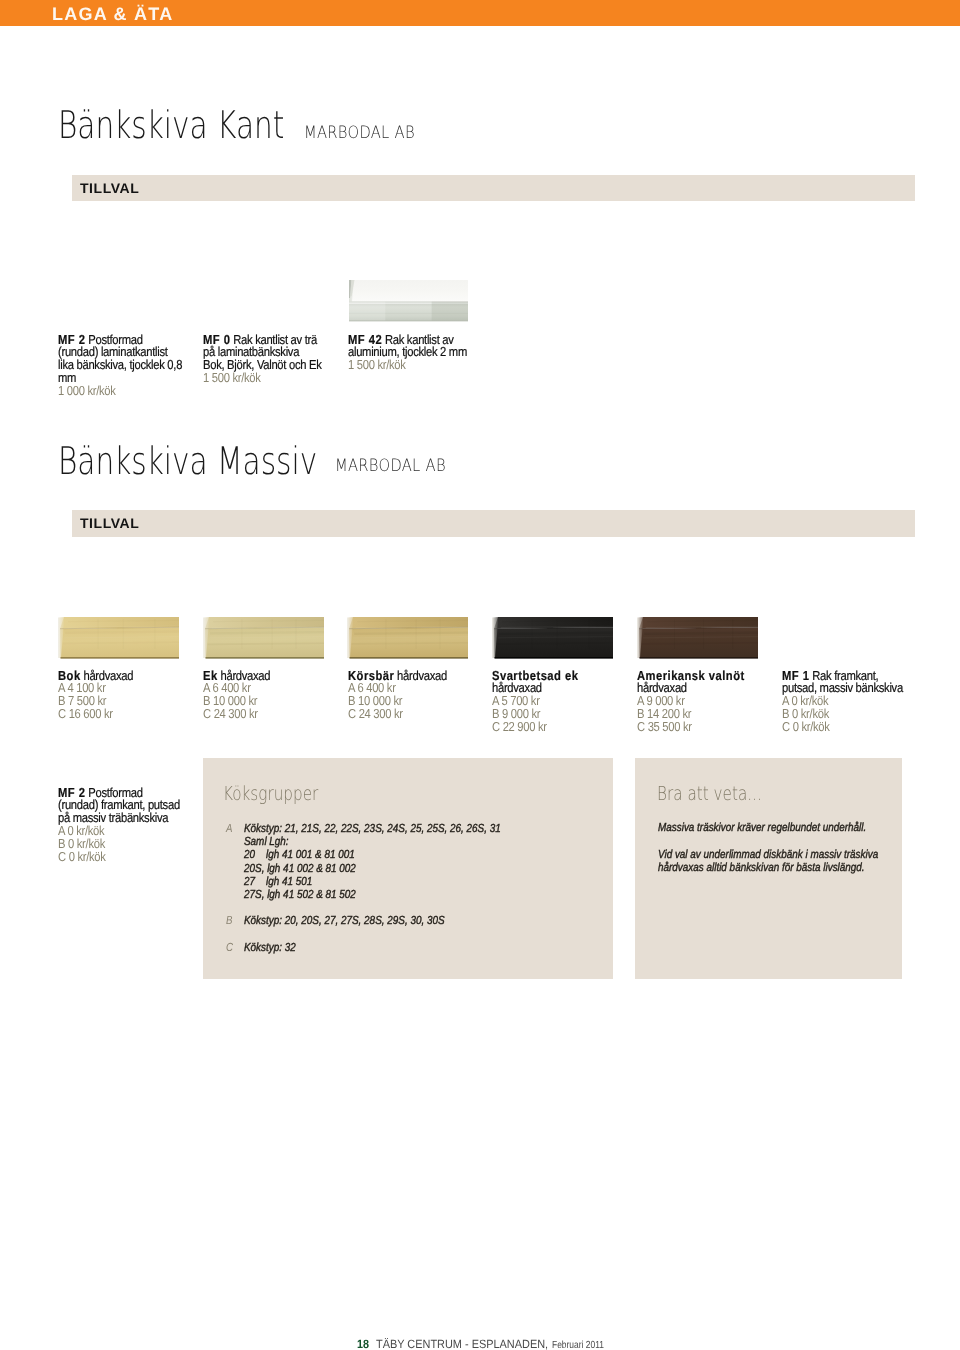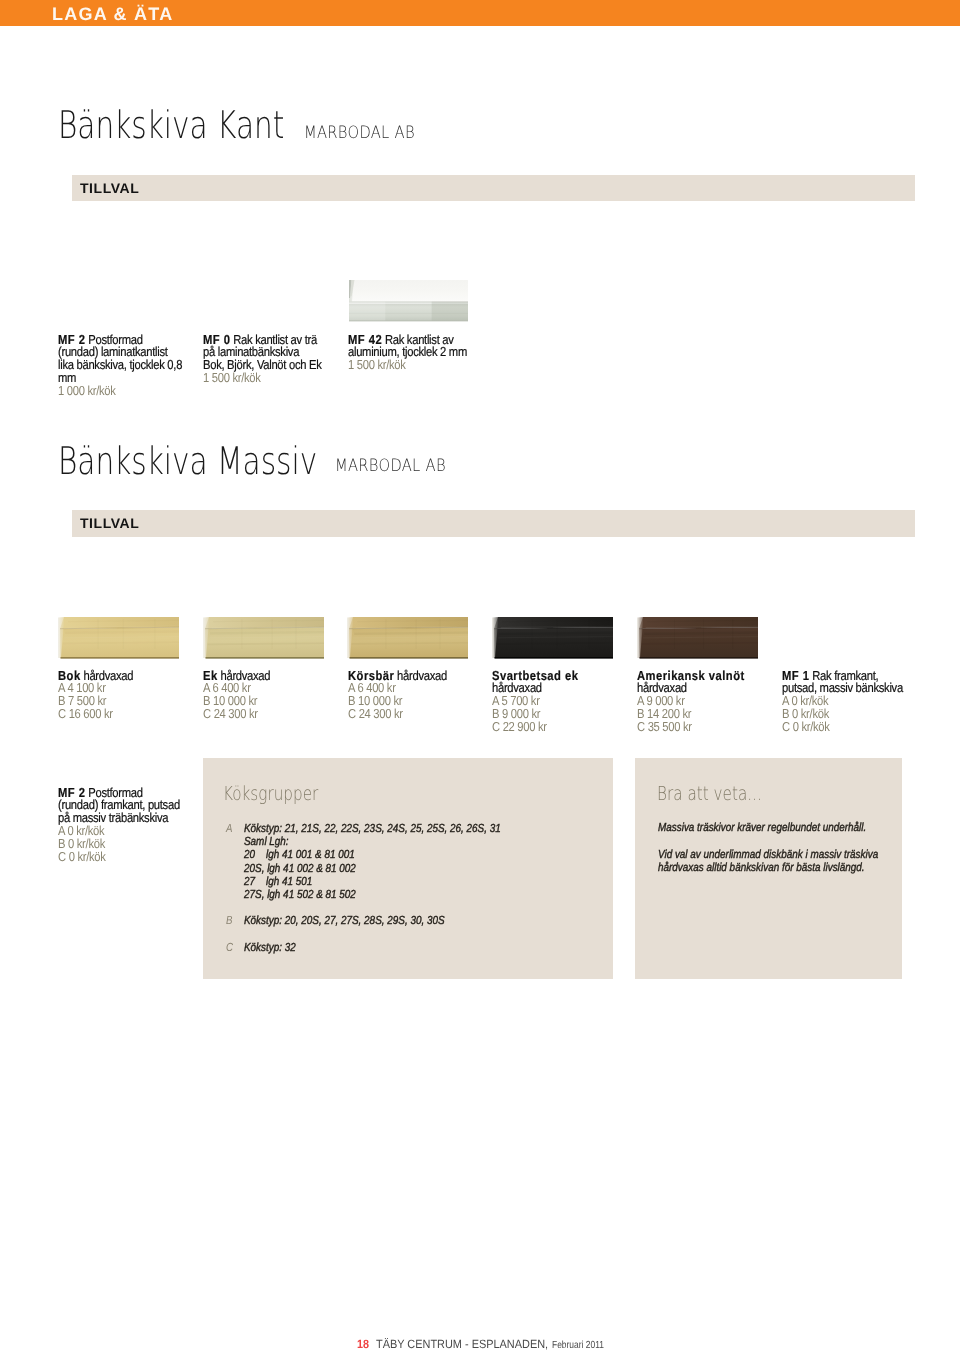--- a/index.html
+++ b/index.html
@@ -44,21 +44,21 @@
   .boxhead{position:absolute;white-space:nowrap;font-size:19.3px;font-weight:300;color:#827B68;
     font-family:"DejaVu Sans", sans-serif;line-height:19.3px;
     transform:scaleX(0.79);transform-origin:0 0;}
   .itl{position:absolute;white-space:pre;font-style:italic;font-weight:normal;
     -webkit-text-stroke:0.4px #231f19;
     font-size:11.7px;color:#231f19;line-height:13.2px;transform:scaleX(0.848);transform-origin:0 0;}
   .key{position:absolute;white-space:nowrap;font-style:italic;font-size:11.7px;
     color:#8B8473;line-height:13.2px;transform:scaleX(0.825);transform-origin:0 0;}
 
   .fpart{position:absolute;white-space:nowrap;transform-origin:0 0;}
-  .fpg{font-size:12px;font-weight:bold;color:#ef4444;line-height:12px;transform:scaleX(0.90);}
+  .fpg{font-size:12px;font-weight:bold;color:#14532d;line-height:12px;transform:scaleX(0.90);}
   .ft1{font-size:12px;color:#4a4a4a;line-height:12px;transform:scaleX(0.91);}
   .ft2{font-size:10.3px;color:#4a4a4a;line-height:10.3px;transform:scaleX(0.82);}
 </style>
 </head>
 <body>
 
 <div class="page">
 
   <div class="topbar">
     <div class="label">LAGA &amp; ÄTA</div>

